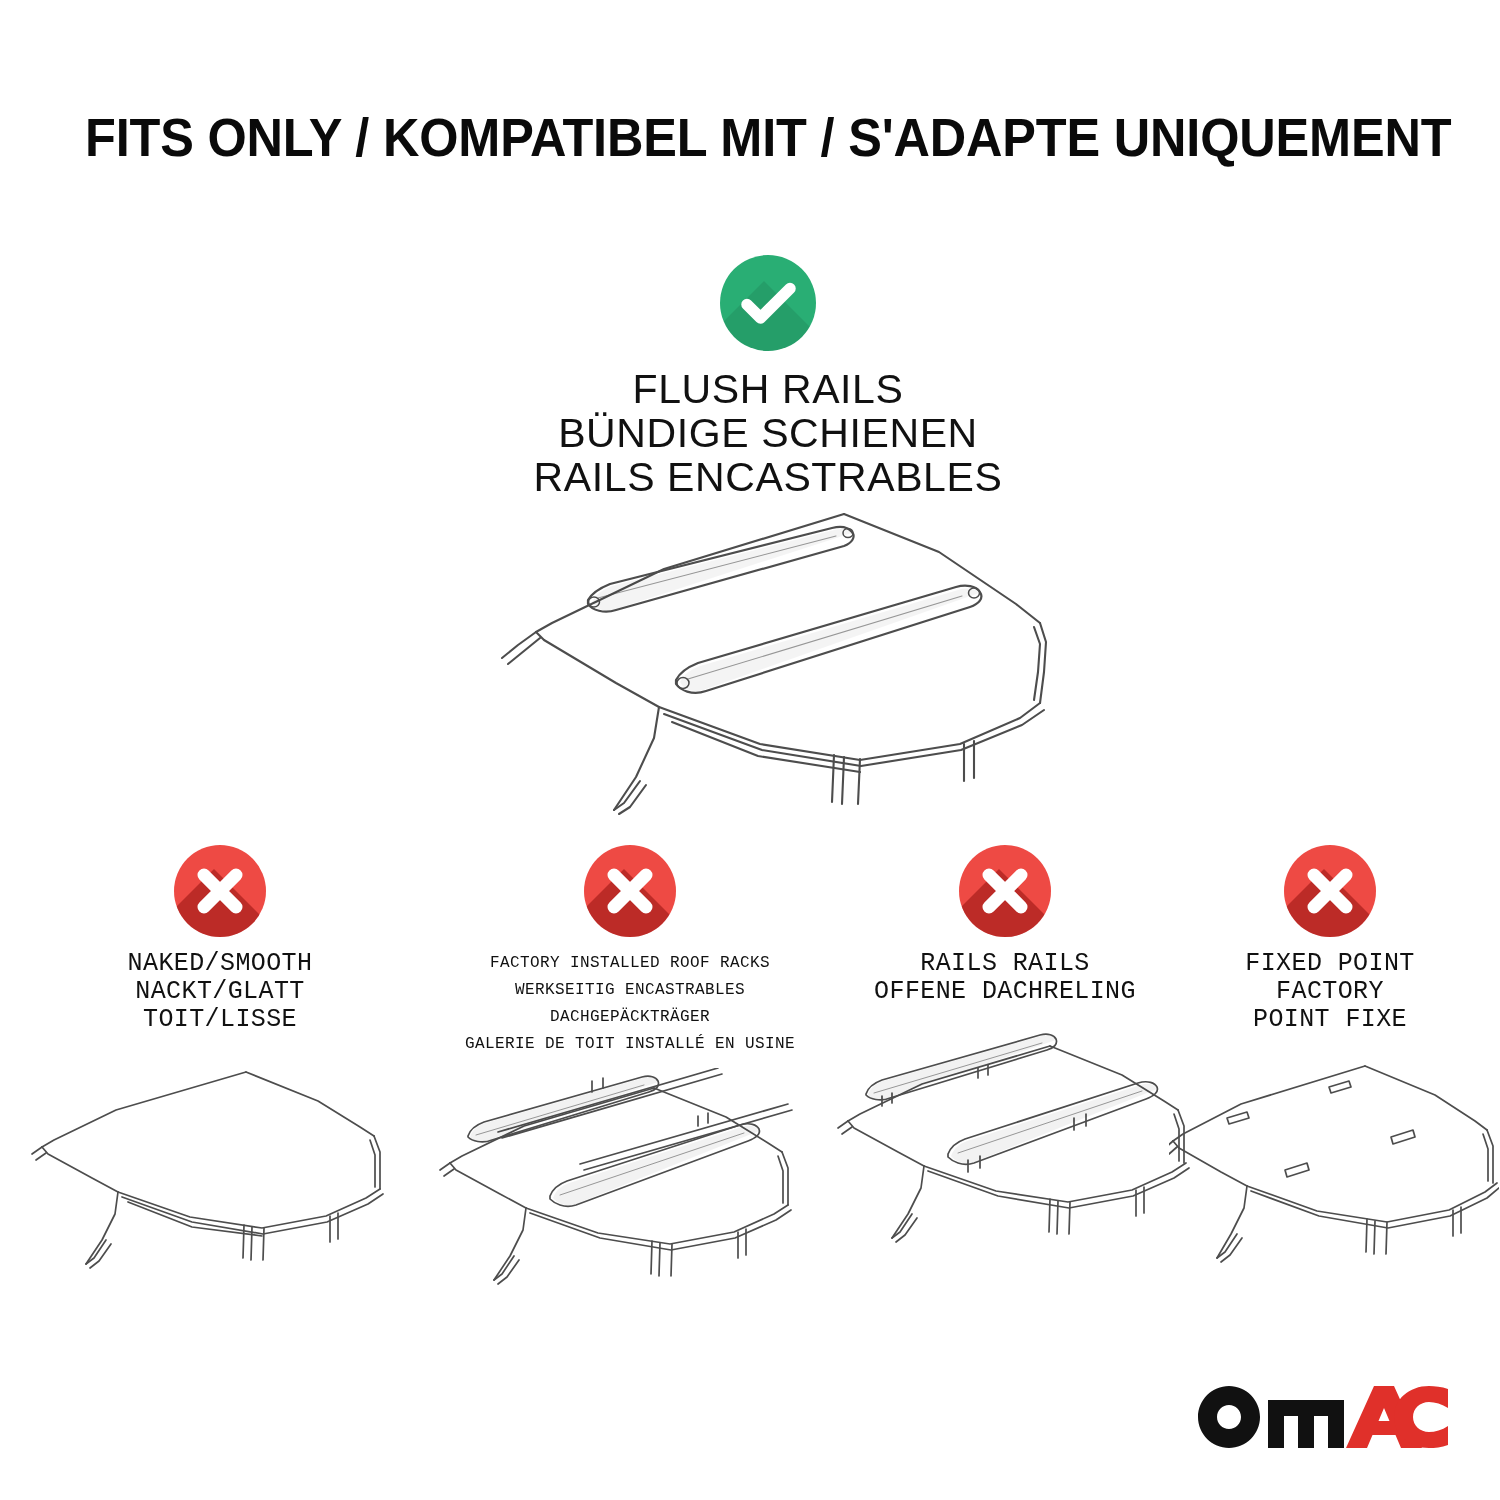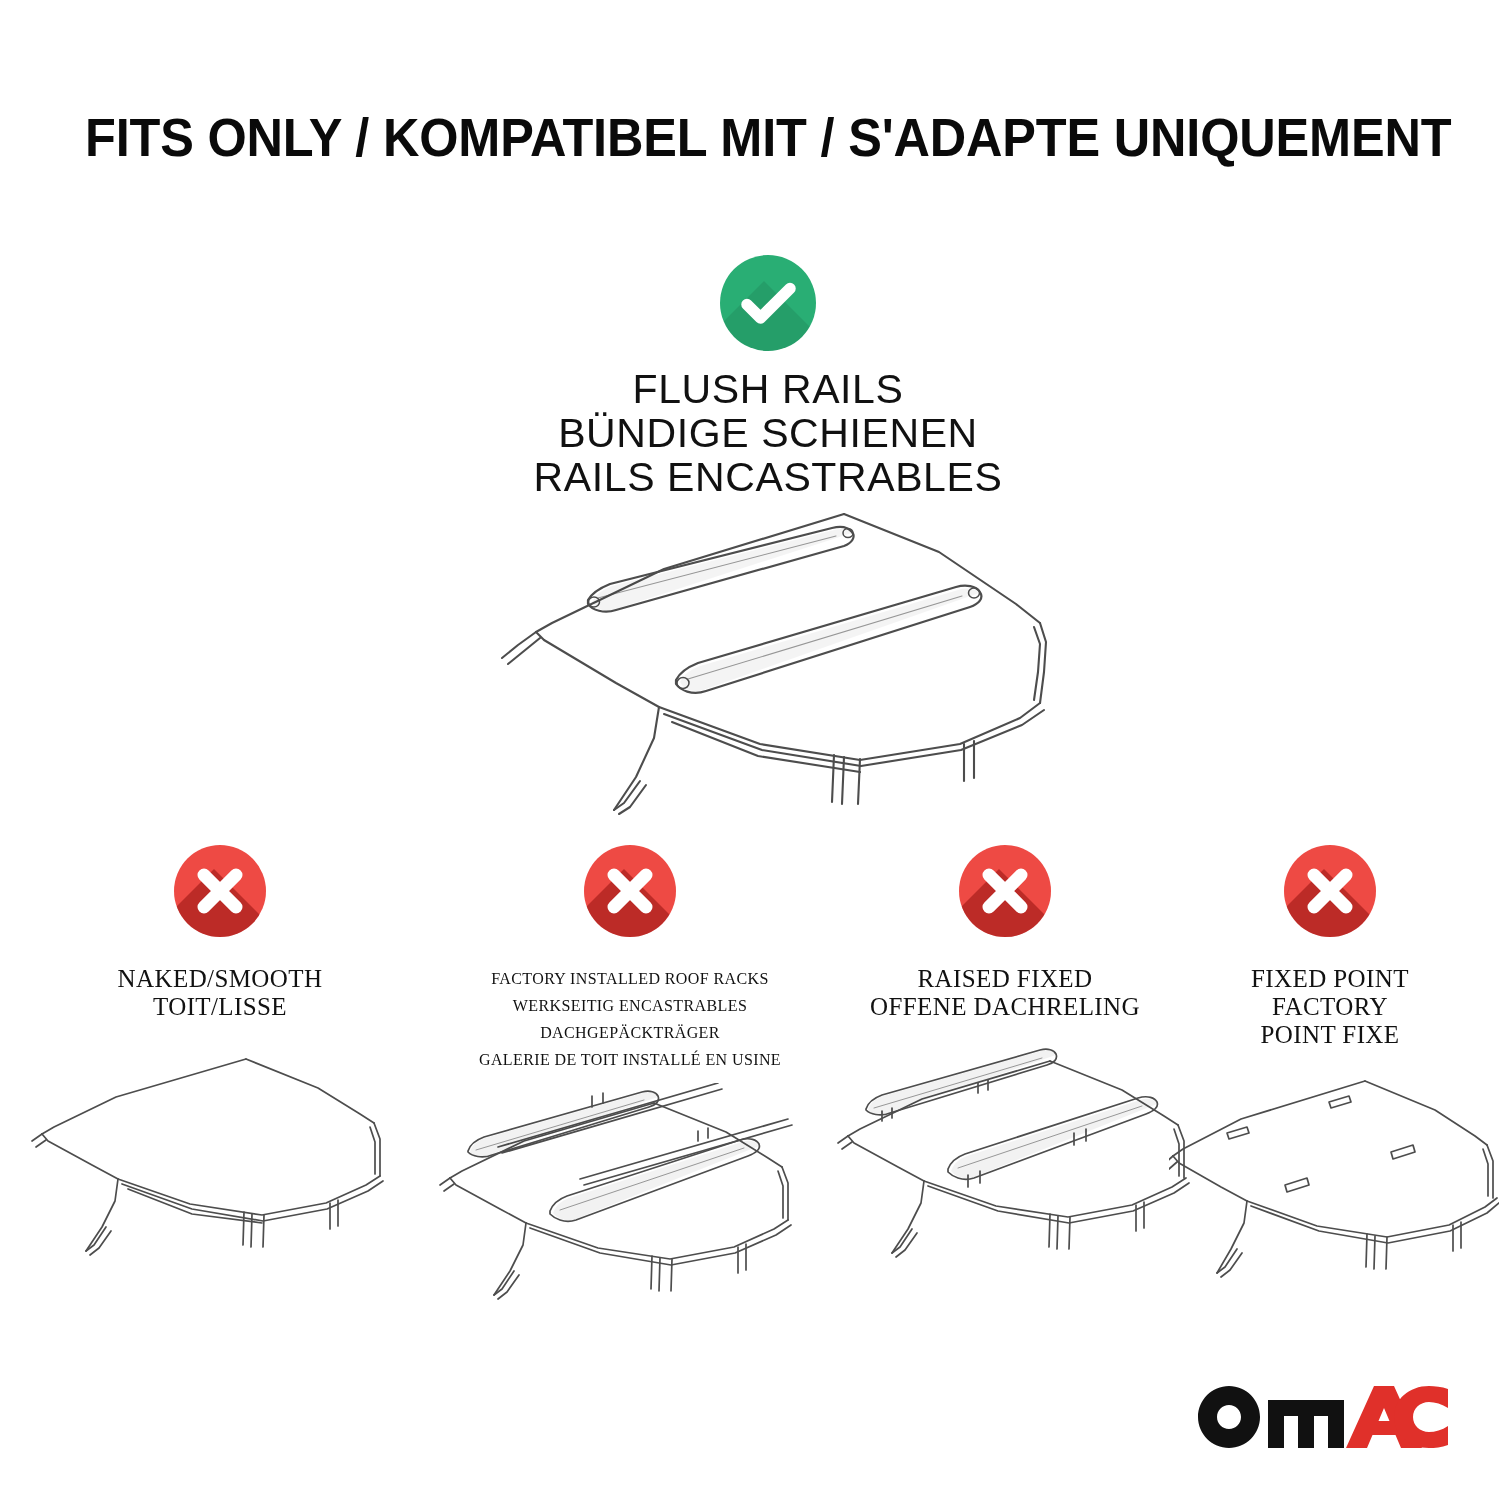--- a/index.html
+++ b/index.html
@@ -85,23 +85,23 @@
   .badge.red .shadow::after{
     content:"";
     position:absolute;
     left:40px; top:24px;
     width:150px;height:150px;
     background:rgba(120,0,0,0.42);
     transform:rotate(45deg);
     transform-origin:0 0;
   }
   .col .caption{
-    margin-top:24px;
+    margin-top:9px;
     text-align:center;
-    font-family:Liberation Serif, serif;
+    font-family:Liberation Mono, monospace;
     font-weight:300;
     font-size:25px;
     line-height:28px;
     letter-spacing:0.4px;
     color:#111111;
     white-space:nowrap;
   }
   .col .art{ margin-top:10px; }
 
   
@@ -197,20 +197,21 @@
     <div class="badgewrap">
       <div class="badge red">
         <div class="shadow"></div>
         <svg width="92" height="92" viewBox="0 0 92 92" aria-hidden="true">
           <path d="M30 30 L62 62 M62 30 L30 62" fill="none" stroke="#ffffff" stroke-width="13" stroke-linecap="round"></path>
         </svg>
       </div>
     </div>
     <div class="caption">
       <div>NAKED/SMOOTH</div>
+      <div>NACKT/GLATT</div>
       <div>TOIT/LISSE</div>
     </div>
     <div class="art">
       <svg width="380" height="230" viewBox="0 0 380 230" aria-hidden="true">
         <g fill="none" stroke="#4d4d4d" stroke-width="1.7" stroke-linecap="round" stroke-linejoin="round">
           <path d="M216 28 L86 66 L24 96 L12 103"></path>
           <path d="M216 28 L288 57 L330 83 L344 92"></path>
           <path d="M12 103 L18 110 L62 134 L88 148"></path>
           <path d="M88 148 L85 170 L72 196 L56 220"></path>
           <path d="M12 103 L2 110"></path>
@@ -294,21 +295,21 @@
   <div class="col" id="col-2">
     <div class="badgewrap">
       <div class="badge red">
         <div class="shadow"></div>
         <svg width="92" height="92" viewBox="0 0 92 92" aria-hidden="true">
           <path d="M30 30 L62 62 M62 30 L30 62" fill="none" stroke="#ffffff" stroke-width="13" stroke-linecap="round"></path>
         </svg>
       </div>
     </div>
     <div class="caption">
-      <div>RAISED FIXED</div>
+      <div>RAILS RAILS</div>
       <div>OFFENE DACHRELING</div>
     </div>
     <div class="art">
       <svg width="380" height="230" viewBox="0 0 380 230" style="margin-left:-10px;" aria-hidden="true">
         <g fill="none" stroke="#4d4d4d" stroke-width="1.7" stroke-linecap="round" stroke-linejoin="round">
           <path d="M220 30 L92 68 L30 98 L18 105"></path>
           <path d="M220 30 L292 59 L334 85 L348 94"></path>
           <path d="M18 105 L24 112 L68 136 L94 150"></path>
           <path d="M94 150 L91 172 L78 198 L62 222"></path>
           <path d="M18 105 L8 112"></path>

